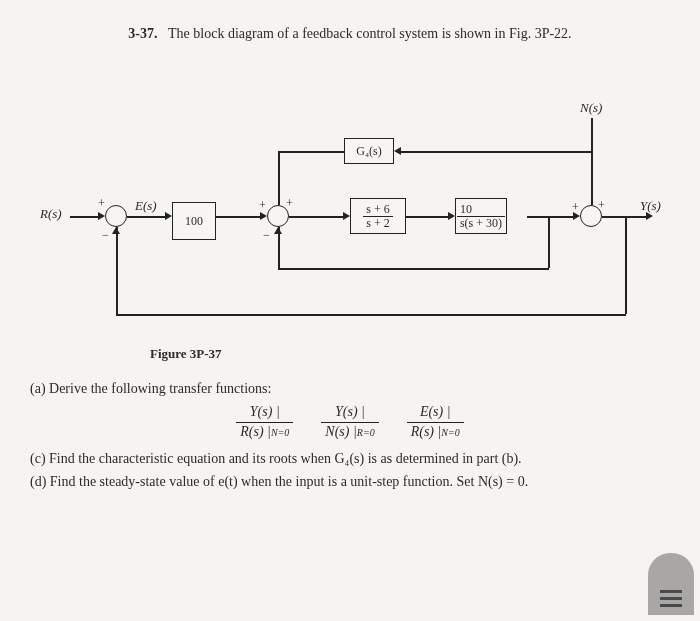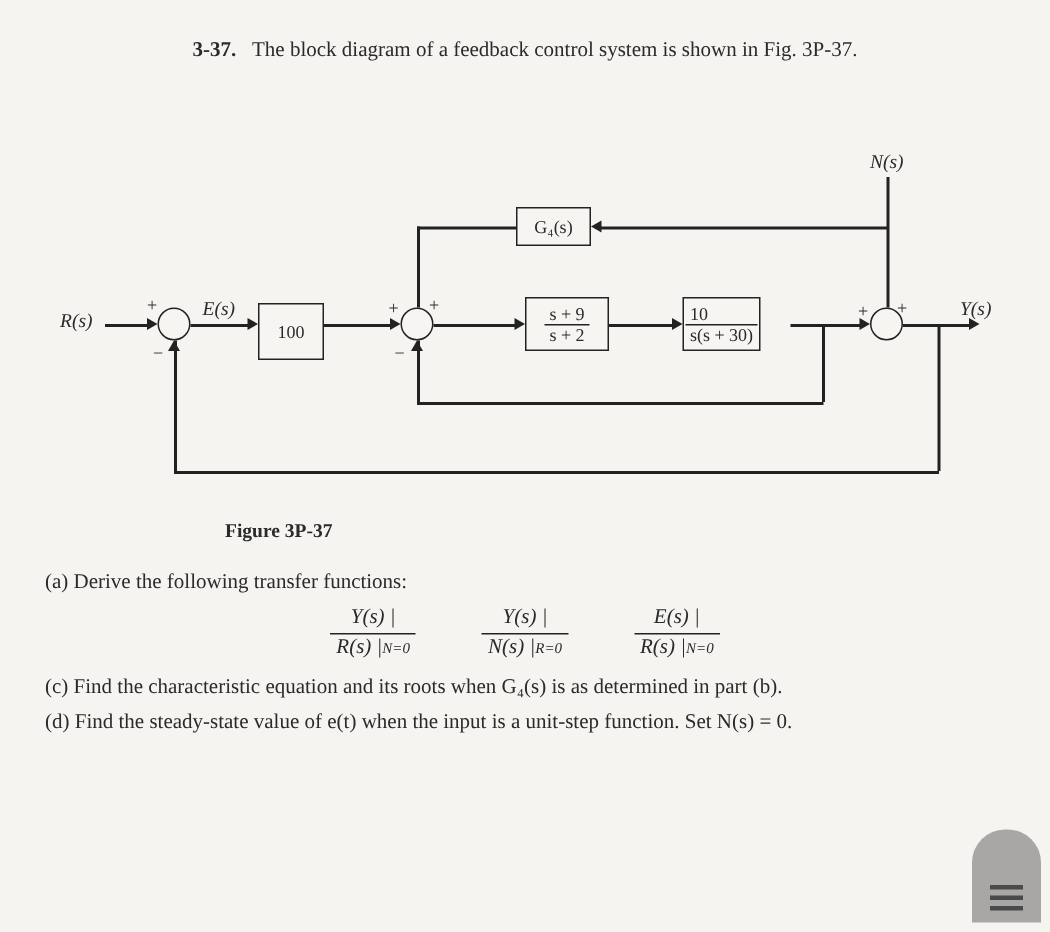--- a/index.html
+++ b/index.html
@@ -85,21 +85,21 @@
      border-bottom:7px solid #222;
   }
   .figcap {
     font-weight: bold;
     font-size: 13px;
     margin: 2px 0 18px 120px;
   }
   .questions { margin-top: 6px; font-size: 14px; line-height: 1.35; }
   .questions p { margin: 4px 0; }
   .tf-row {
-    display:flex; gap: 44px; justify-content:center; margin:4px 0 8px 0;
+    display:flex; gap: 28px; justify-content:center; margin:4px 0 8px 0;
     font-style: italic;
   }
   .tf .top { display:block; border-bottom:1px solid #222; padding:0 4px; text-align:center;}
   .tf .bot { display:block; padding:0 4px; text-align:center;}
   .tf .sub { font-size:10px; font-style:italic; }
   .side-tab {
     position:absolute;
     right:6px; bottom:6px;
     width:46px; height:62px;
     background:#a8a7a5;
@@ -110,21 +110,21 @@
   }
   .side-tab .bars{ display:flex; flex-direction:column; gap:4px;}
   .side-tab .bars span{ width:22px;height:3px;background:#4a4a4a;display:block;}
 </style>
 </head>
 <body>
 
 <div class="page">
   <div class="prob-title">
     <span>3-37.</span>&nbsp;&nbsp;
-    <span style="font-weight:normal">The block diagram of a feedback control system is shown in Fig. 3P-37.</span>
+    <span style="font-weight:normal">The block diagram of a feedback control system is shown in Fig. 3P-22.</span>
   </div>
 
   <div class="diagram">
 
     <span class="lbl" style="left:0px; top:150px">R(s)</span>
     <div class="line hline" style="left:30px; top:160px; width:30px"></div>
     <div class="arrowR" style="left:58px; top:156px"></div>
 
     <div class="sumcircle" style="left:65px; top:149px"></div>
     <span class="sgn" style="left:58px; top:140px">+</span>
@@ -143,21 +143,21 @@
 
     <div class="sumcircle" style="left:227px; top:149px"></div>
     <span class="sgn" style="left:219px; top:142px">+</span>
     <span class="sgn" style="left:246px; top:140px">+</span>
 
     <div class="line hline" style="left:249px; top:160px; width:56px"></div>
     <div class="arrowR" style="left:303px; top:156px"></div>
 
     <div class="blk" style="left:310px; top:142px; width:56px; height:36px">
       <span class="frac">
-        <span class="num">s + 9</span>
+        <span class="num">s + 6</span>
         <span class="den">s + 2</span>
       </span>
     </div>
 
     <div class="line hline" style="left:366px; top:160px; width:44px"></div>
     <div class="arrowR" style="left:408px; top:156px"></div>
 
     <div class="blk" style="left:415px; top:142px; width:52px; height:36px">
       <span class="frac">
         <span class="num">10</span>

